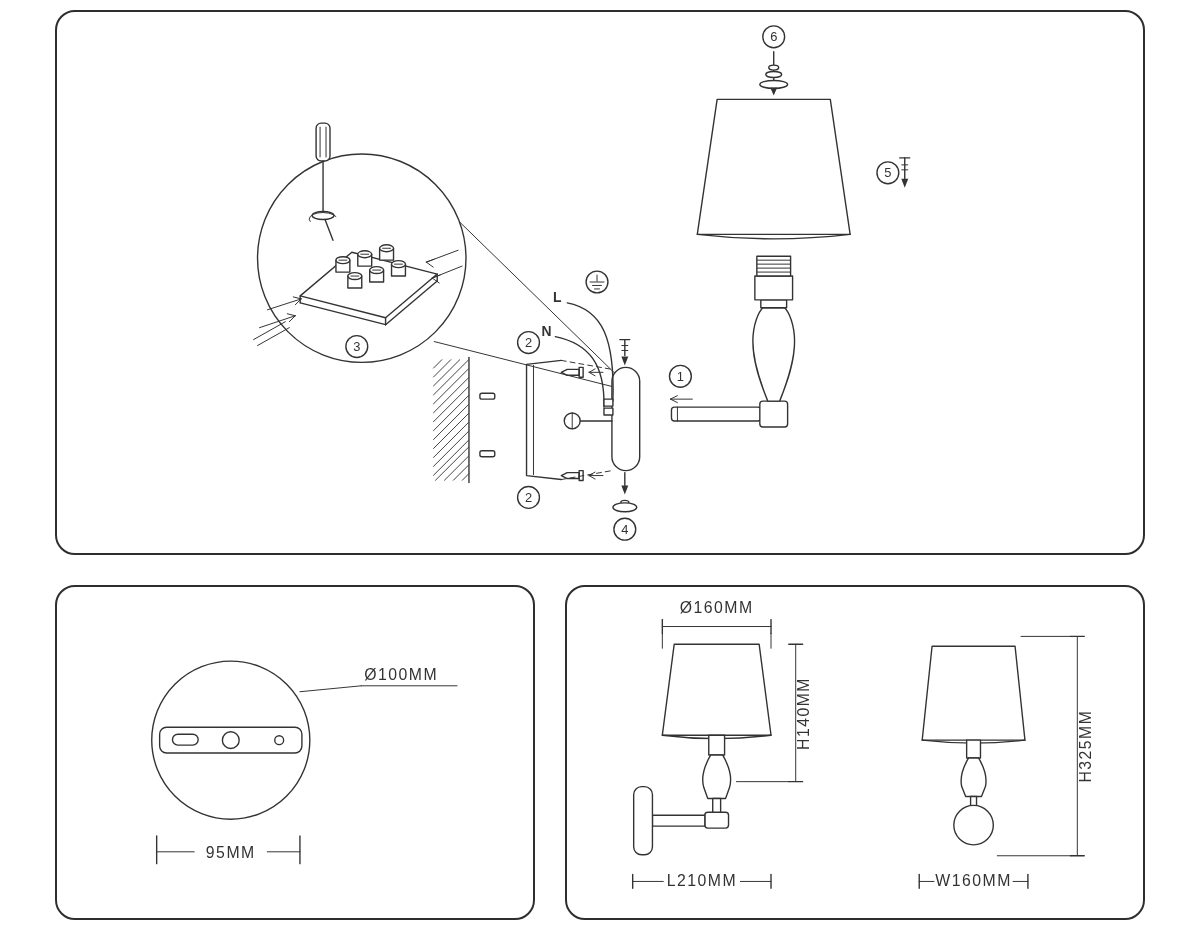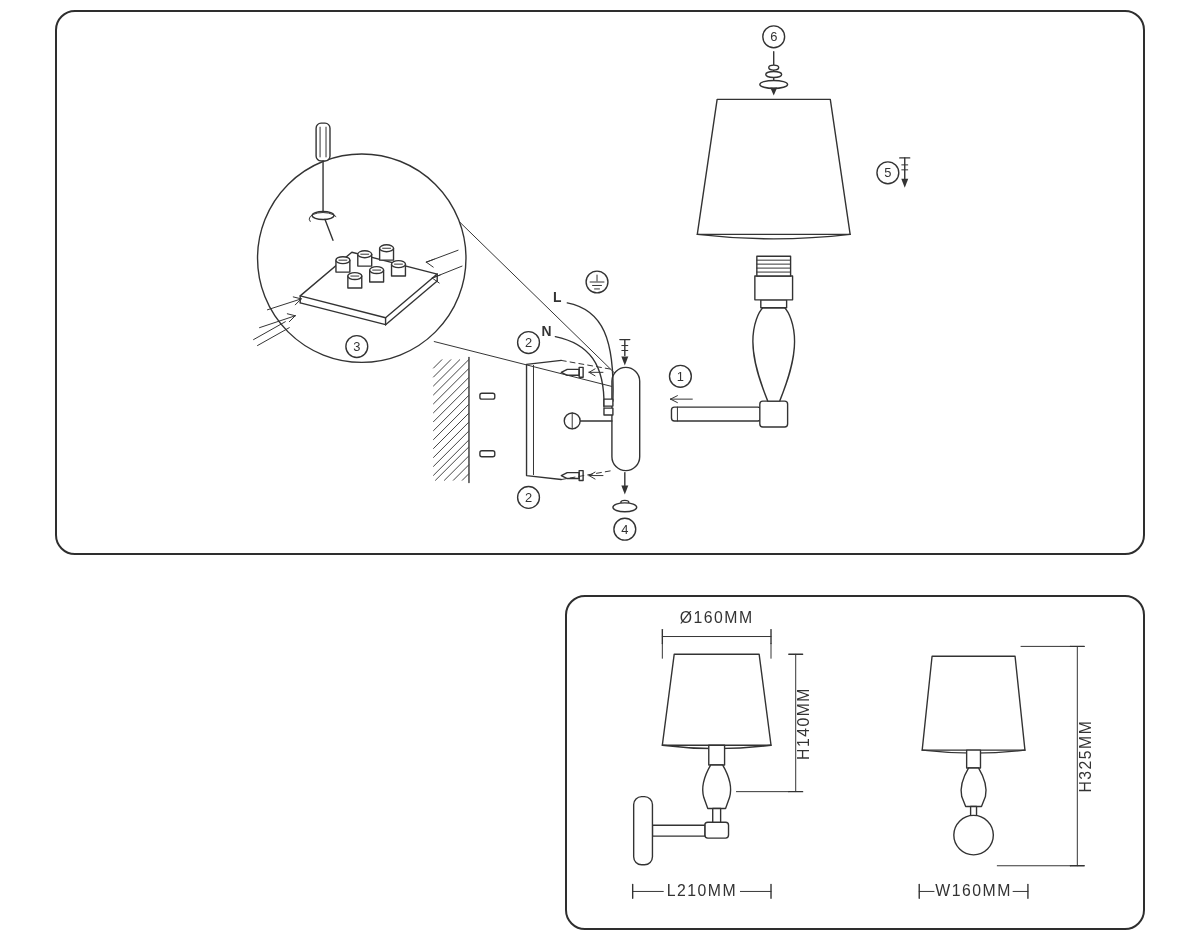--- a/index.html
+++ b/index.html
@@ -239,22 +239,43 @@
       <g>
         <line class="ln" x1="847" y1="147" x2="857" y2="147"></line>
         <line class="ln" x1="852" y1="147" x2="852" y2="168"></line>
         <line class="ln tn" x1="849" y1="154" x2="855" y2="154"></line>
         <line class="ln tn" x1="849" y1="159" x2="855" y2="159"></line>
         <polygon class="arrow" points="852,177 848.5,168 855.5,168"></polygon>
       </g>
     </svg>
   </div>
 
-
-  <div class="panel" style="left:565px;top:585px;width:580px;height:335px;margin-top:10px;">
+  <div class="panel" style="left:55px;top:585px;width:480px;height:335px;">
+    <svg viewBox="0 0 480 335">
+      <circle class="ln fw" cx="175" cy="155" r="80"></circle>
+      <rect class="ln fw" x="103" y="142" width="144" height="26" rx="7"></rect>
+      <rect class="ln" x="116" y="149" width="26" height="11" rx="5.5"></rect>
+      <circle class="ln" cx="175" cy="155" r="8.5"></circle>
+      <circle class="ln" cx="224" cy="155" r="4.5"></circle>
+      <g>
+        <line class="ln tn" x1="245" y1="106" x2="307" y2="100"></line>
+        <line class="ln tn" x1="307" y1="100" x2="404" y2="100"></line>
+      </g>
+      <text class="dim" x="310" y="94" text-anchor="start">Ø100MM</text>
+      <g>
+        <line class="ln" x1="100" y1="252" x2="100" y2="280"></line>
+        <line class="ln" x1="245" y1="252" x2="245" y2="280"></line>
+        <line class="ln tn" x1="100" y1="268" x2="138" y2="268"></line>
+        <line class="ln tn" x1="212" y1="268" x2="245" y2="268"></line>
+        <text class="dim" x="175" y="274" text-anchor="middle">95MM</text>
+      </g>
+    </svg>
+  </div>
+
+  <div class="panel" style="left:565px;top:585px;width:580px;height:335px;">
     <svg viewBox="0 0 580 335">
 
       <g>
         <text class="dim" x="150" y="26" text-anchor="middle">Ø160MM</text>
         <g>
           <line class="ln tn" x1="95" y1="40" x2="205" y2="40"></line>
           <line class="ln" x1="95" y1="33" x2="95" y2="47"></line>
           <line class="ln" x1="205" y1="33" x2="205" y2="47"></line>
           <line class="ln tn" x1="95" y1="47" x2="95" y2="62"></line>
           <line class="ln tn" x1="205" y1="47" x2="205" y2="62"></line>

